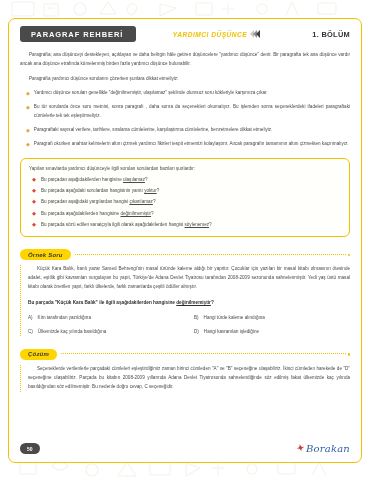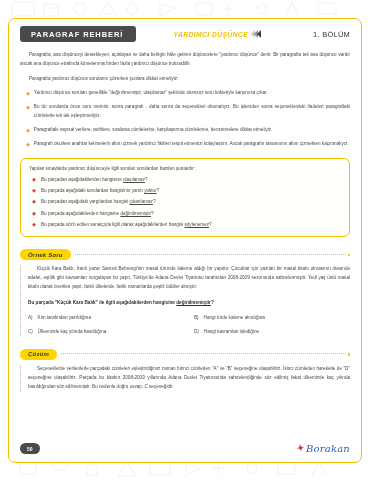--- a/index.html
+++ b/index.html
@@ -51,21 +51,21 @@
     width:0;height:0;
     border-top:4.5px solid transparent;
     border-bottom:4.5px solid transparent;
     border-right:4.5px solid #4a4a4a;
     margin-left:-1px;
   }
   .chev.c1{border-right-color:#c9c9c9;}
   .chev.c2{border-right-color:#8f8f8f;}
   .chev.c3{border-right-color:#3f3f3f;}
   .bolum{
-    font-size:7.4px;font-weight:normal;color:#333;letter-spacing:.3px;white-space:nowrap;margin-left:48px;
+    font-size:7.4px;font-weight:bold;color:#333;letter-spacing:.3px;white-space:nowrap;margin-left:48px;
   }
 
   
   .para{
     font-size:4.6px;line-height:1.95;text-align:justify;
     margin:6px 0 0 0;text-indent:9px;color:#4a4a4a;
   }
   .para.no-indent{text-indent:0;}
   .bullet-row{
     display:flex;align-items:flex-start;gap:4px;

